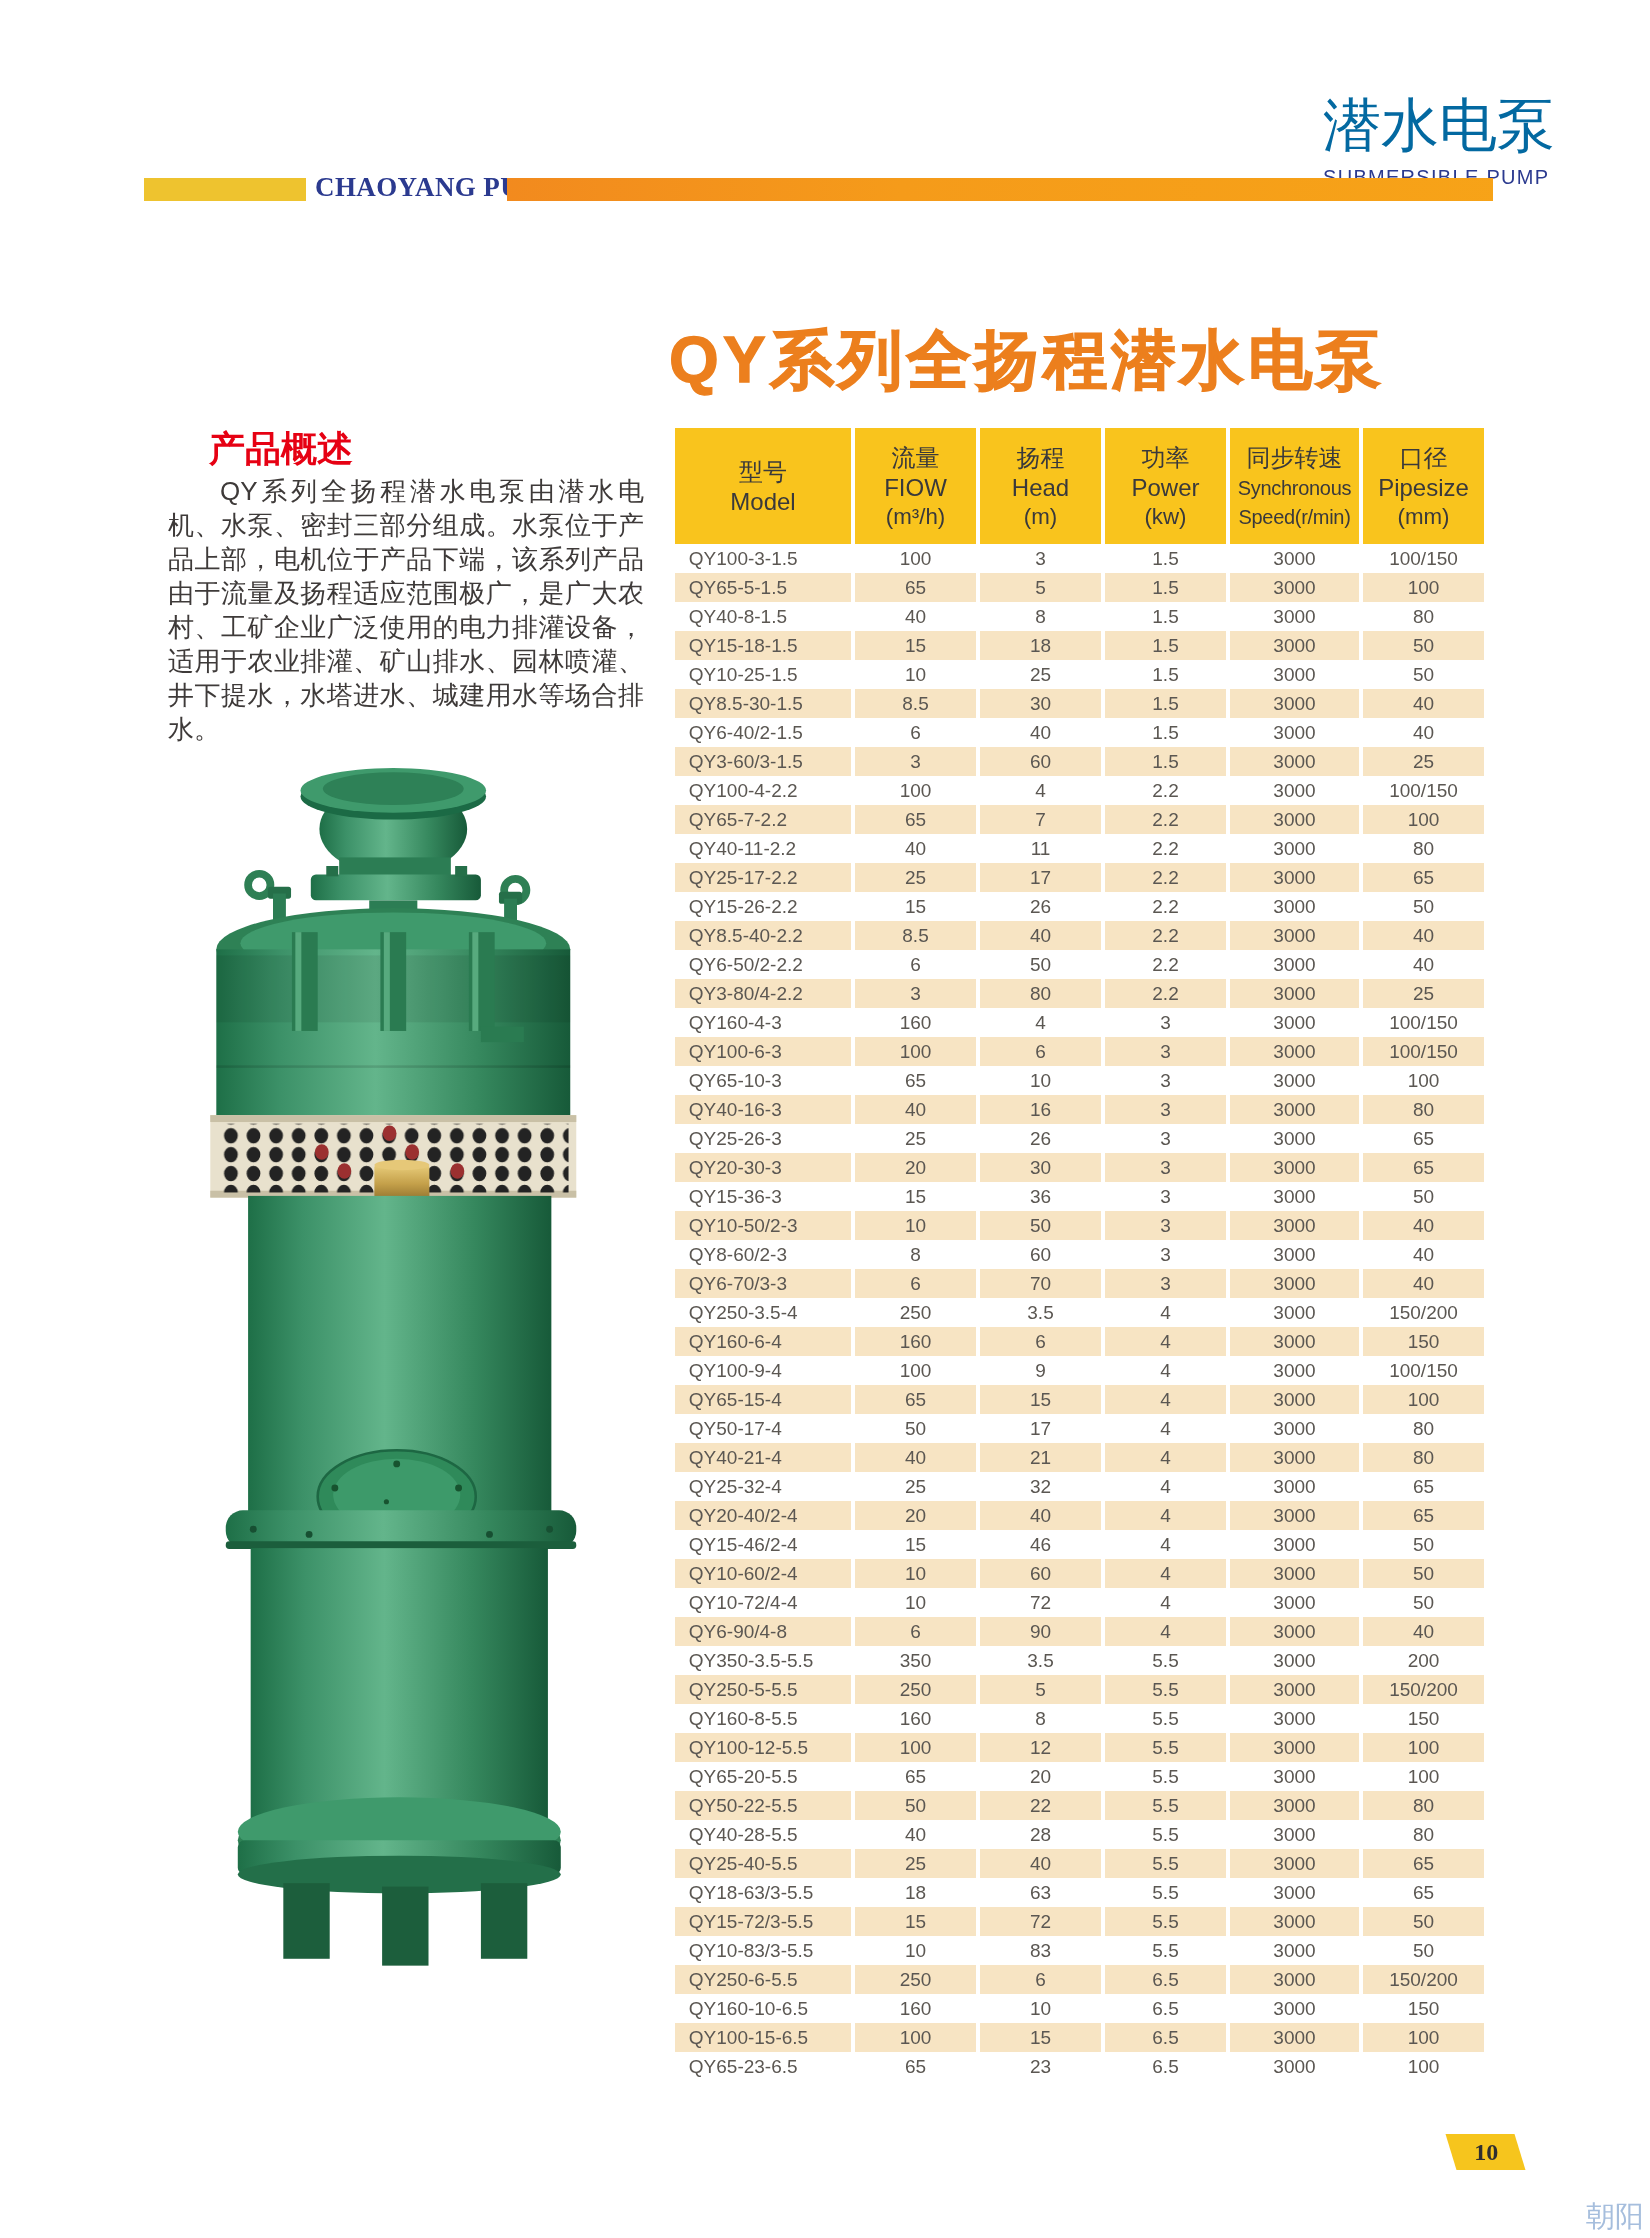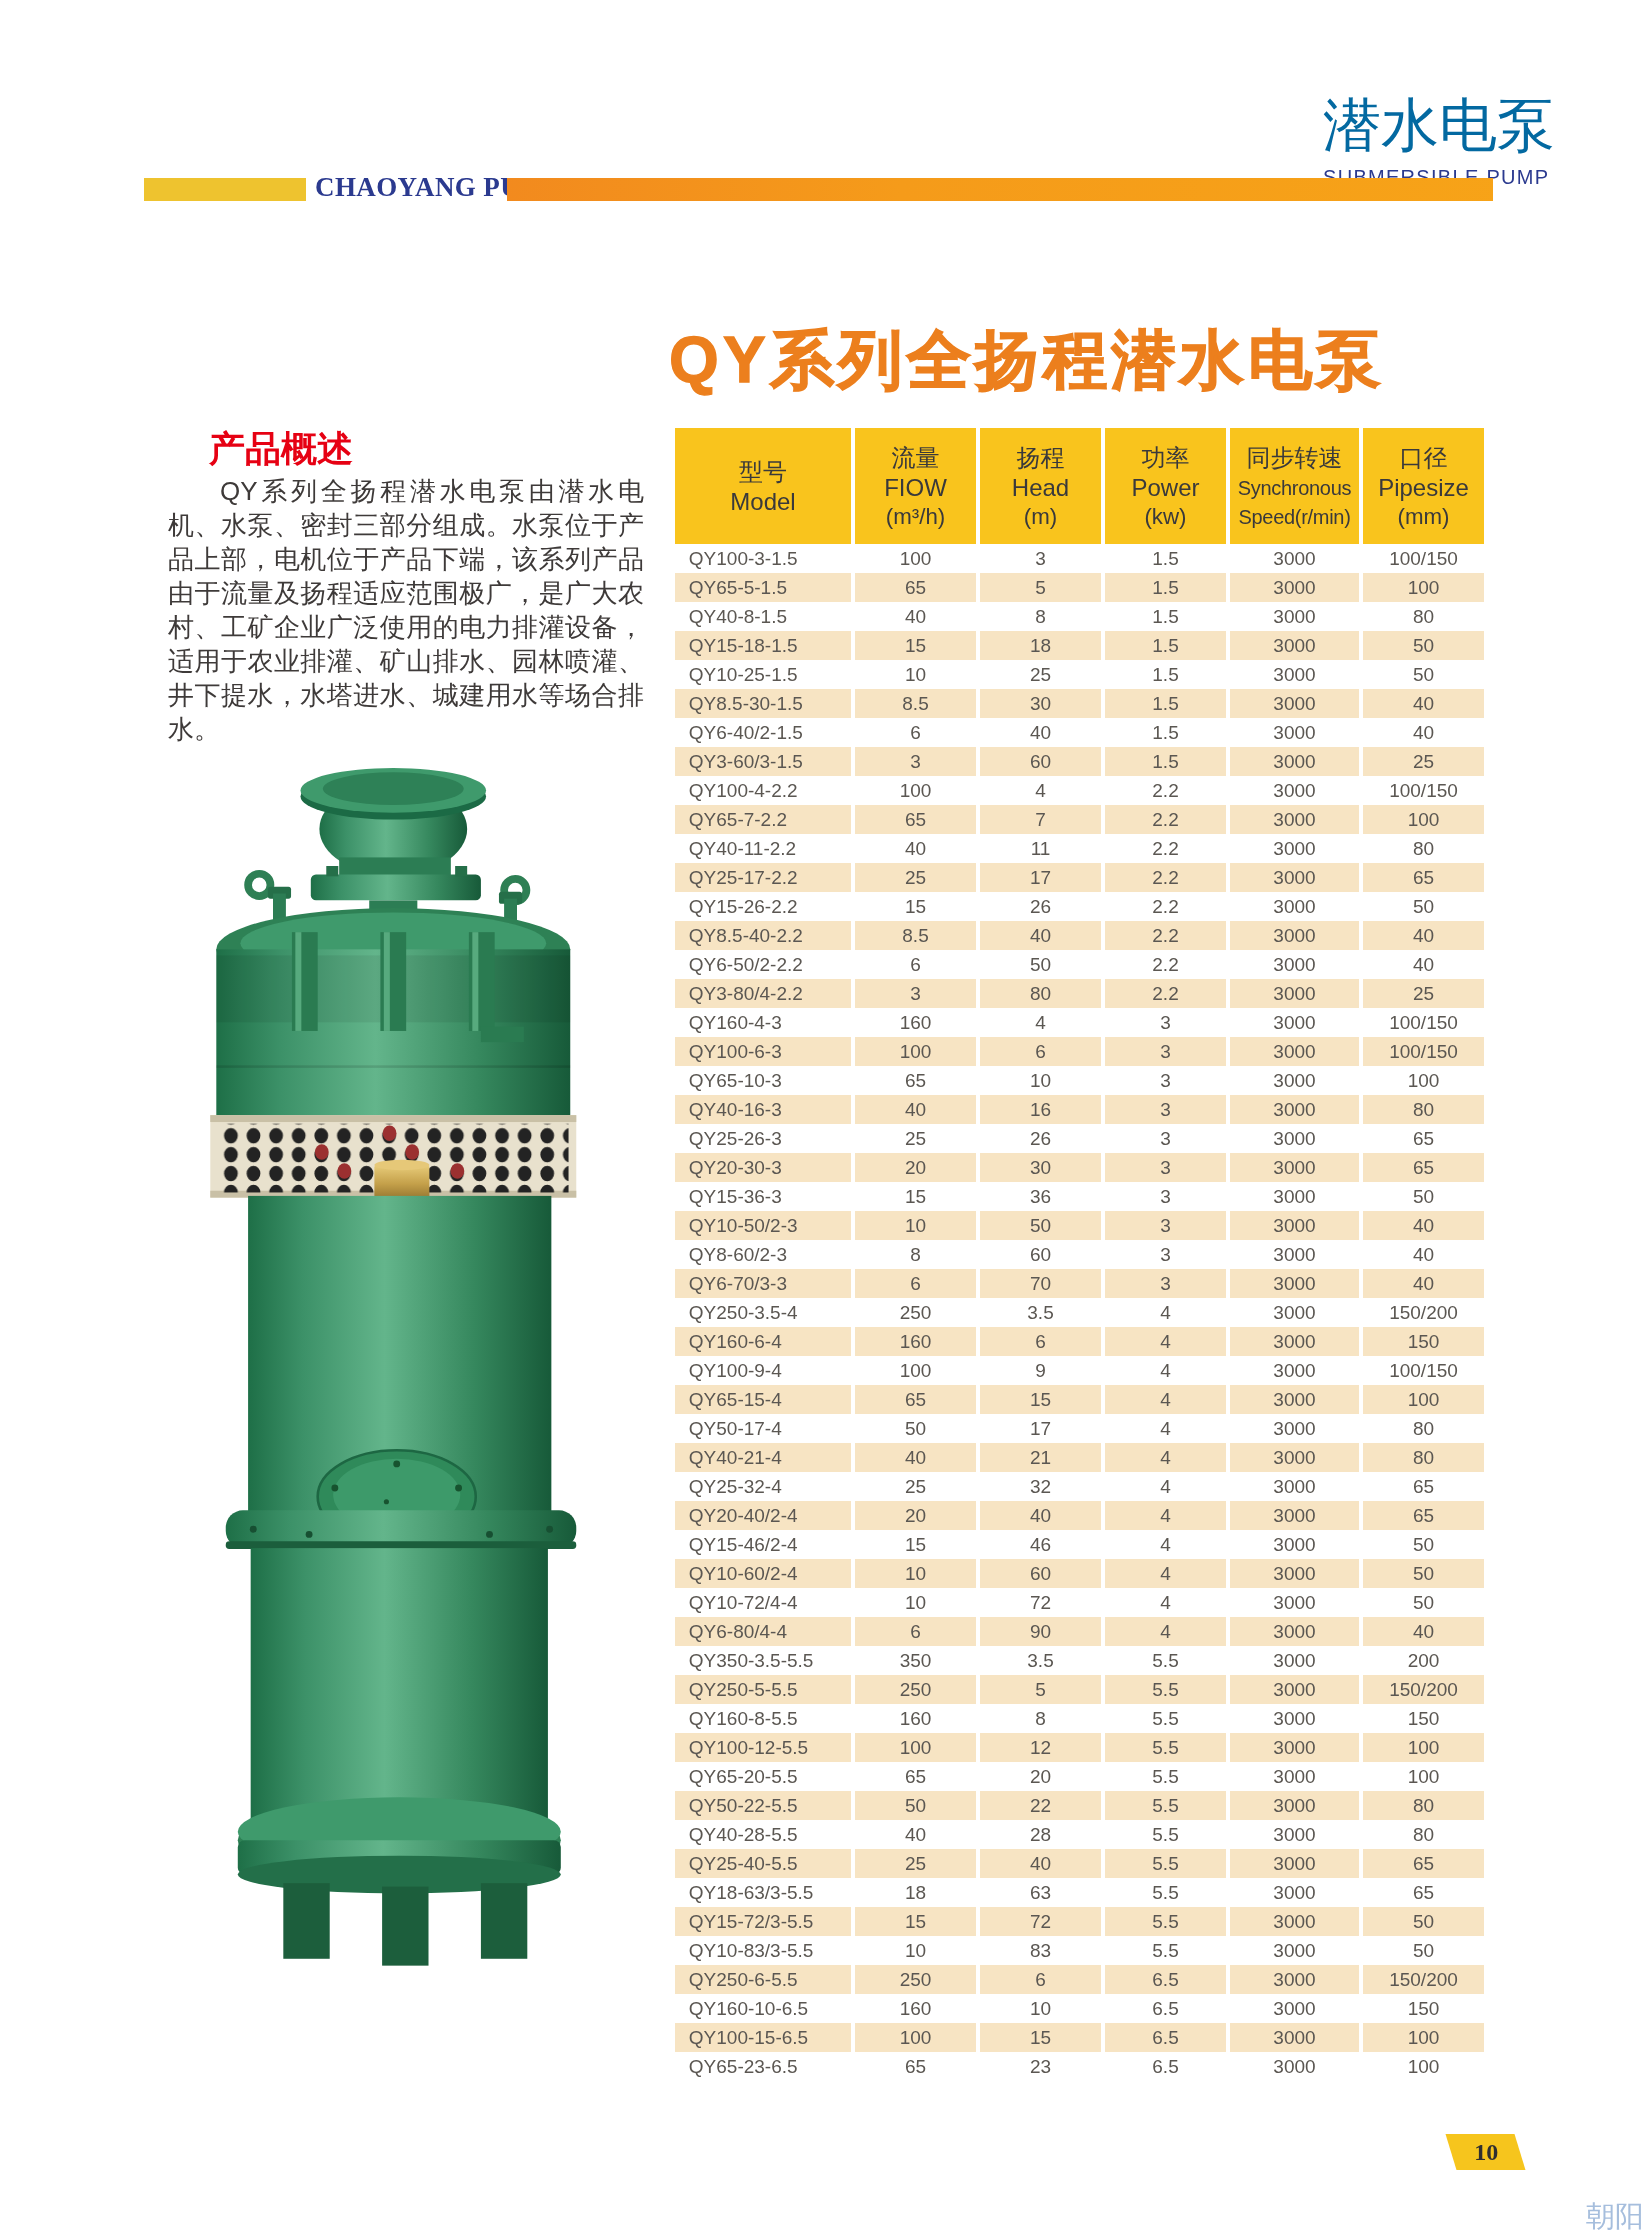--- a/index.html
+++ b/index.html
@@ -485,21 +485,21 @@
       </tr>
       <tr>
         <td class="model">QY10-72/4-4</td>
         <td>10</td>
         <td>72</td>
         <td>4</td>
         <td>3000</td>
         <td>50</td>
       </tr>
       <tr>
-        <td class="model">QY6-80/4-4</td>
+        <td class="model">QY6-90/4-8</td>
         <td>6</td>
         <td>90</td>
         <td>4</td>
         <td>3000</td>
         <td>40</td>
       </tr>
       <tr>
         <td class="model">QY350-3.5-5.5</td>
         <td>350</td>
         <td>3.5</td>

